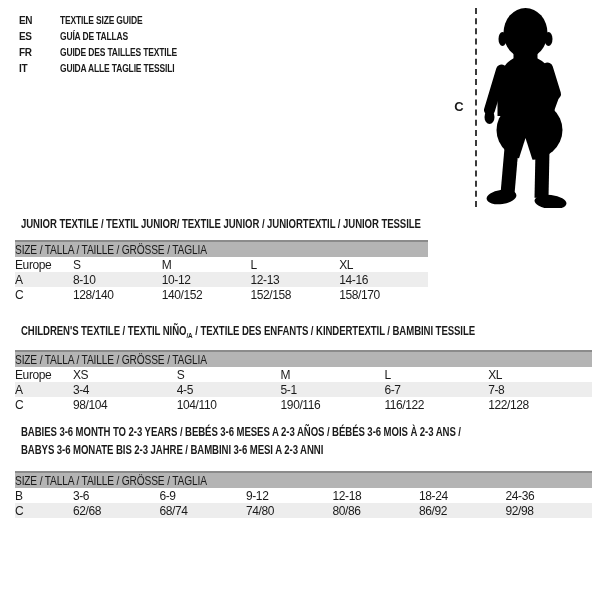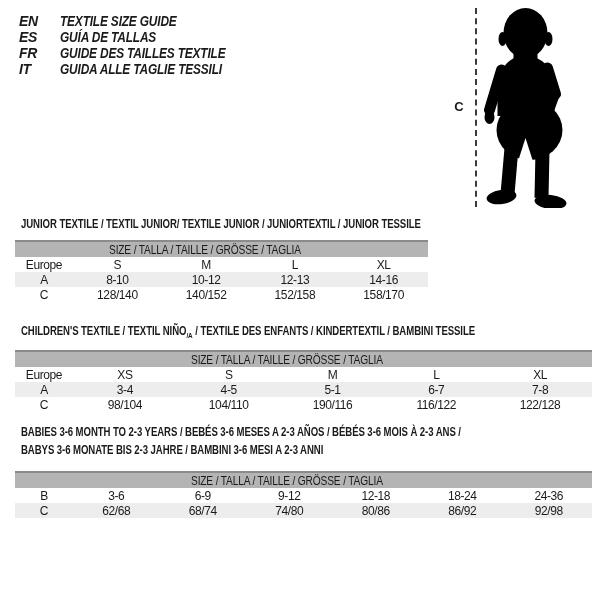--- a/index.html
+++ b/index.html
@@ -2,33 +2,33 @@
 <html><head>
 <meta charset="utf-8">
 <style>
   html,body{margin:0;padding:0;background:#ffffff;}
   .page{
     position:relative;width:600px;height:600px;background:#ffffff;overflow:hidden;
     font-family:"Liberation Sans", sans-serif;color:#1a1a1a;
   }
   
   .lang-block{position:absolute;left:19px;top:13px;}
-  .lang-row{height:16px;line-height:16px;font-weight:bold;font-size:14px;white-space:nowrap;font-style:italic;}
+  .lang-row{height:16px;line-height:16px;font-weight:bold;font-size:10px;white-space:nowrap;}
   .lang-code{display:inline-block;width:41px;letter-spacing:-0.3px;}
   .cnd{display:inline-block;transform:scaleX(0.85);transform-origin:0 50%;white-space:nowrap;letter-spacing:-0.2px;}
   
   .dash-line{position:absolute;left:475px;top:8px;height:199px;width:0;border-left:2px dashed #3a3a3a;}
   .c-label{position:absolute;left:449px;top:99px;width:20px;text-align:center;font-weight:bold;font-size:13px;}
   .baby-svg{position:absolute;left:484px;top:6px;}
   
   .sec-heading{position:absolute;left:21px;font-weight:bold;font-size:12px;line-height:18px;white-space:nowrap;transform:scaleX(0.8);transform-origin:0 0;letter-spacing:-0.1px;}
   .sec-heading sub{font-size:8px;}
   
   table.tbl{position:absolute;border-collapse:collapse;table-layout:fixed;}
-  table.tbl td{height:15px;padding:0;font-size:12px;letter-spacing:-0.4px;text-align:center;color:#1a1a1a;}
+  table.tbl td{height:15px;padding:0;font-size:12px;letter-spacing:-0.4px;text-align:left;color:#1a1a1a;}
   td.bar-td{background:#b4b4b4;border-top:2px solid #8b8b8b;text-align:left;padding-left:7px;height:14px;color:#2e2e2e;font-size:12.5px;}
   td.lbl{text-align:left;padding-left:7px;}
   tr.shade td{background:#ededed;}
   
   .footnotes{position:absolute;left:21px;top:535px;}
   .footnote{height:18px;line-height:18px;font-weight:bold;font-size:12.5px;white-space:nowrap;transform:scaleX(0.8);transform-origin:0 50%;letter-spacing:-0.1px;}
 </style>
 </head>
 <body>
 

